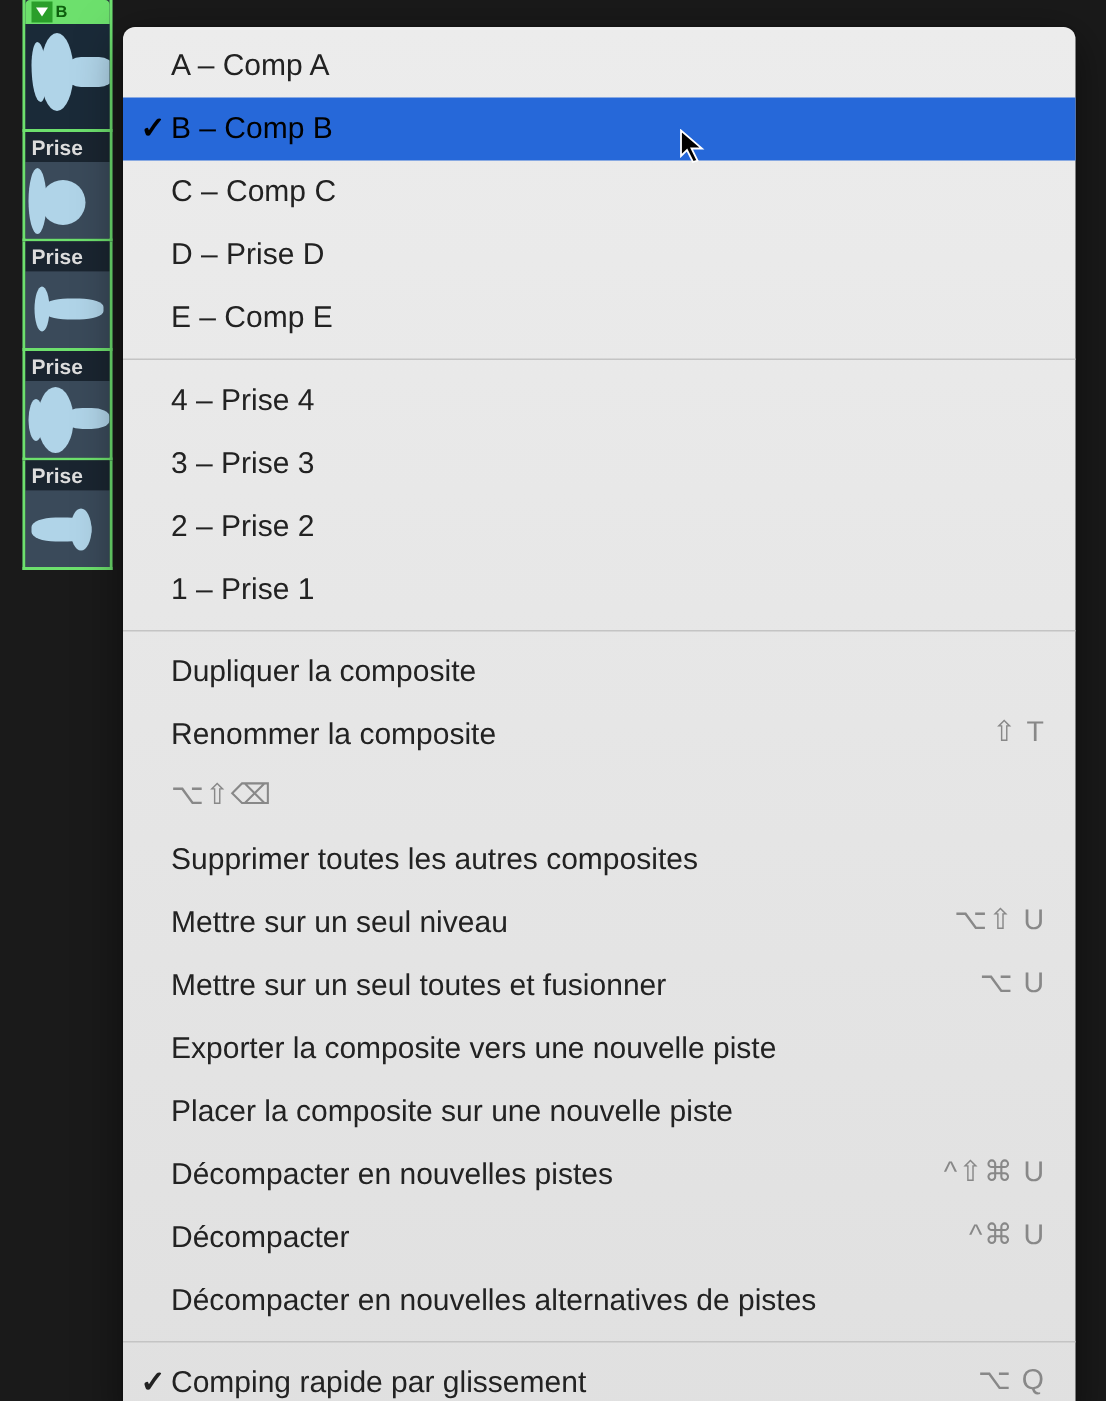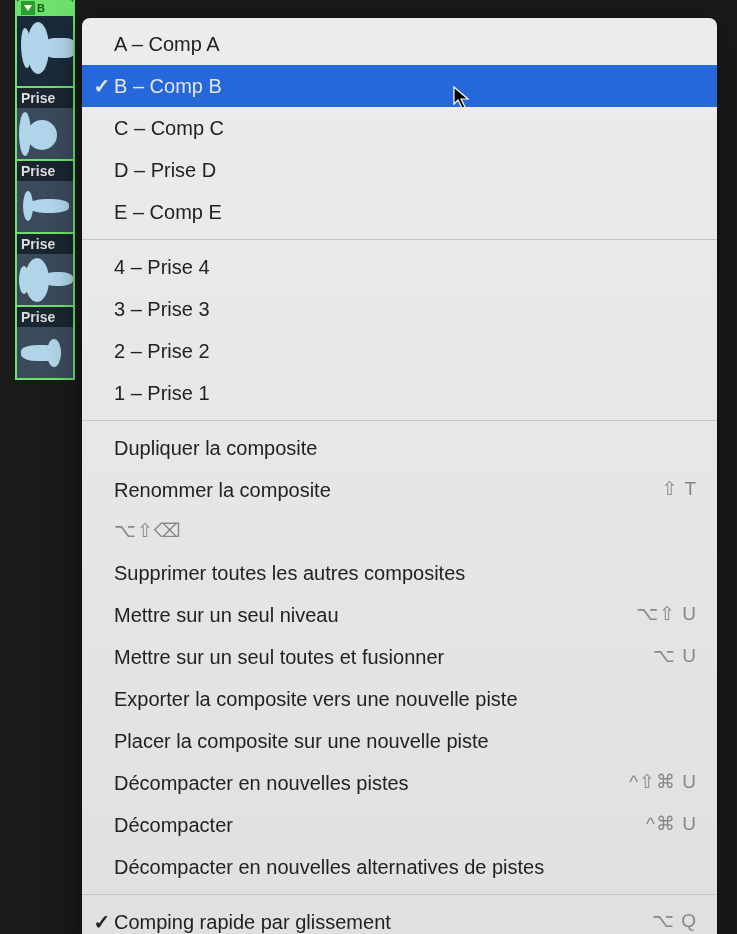--- a/index.html
+++ b/index.html
@@ -92,21 +92,21 @@
       color: #222;
     }
     .menu-item {
       display: flex;
       align-items: flex-start;
       padding: 7px 20px 7px 8px;
       line-height: 1.4;
     }
     .menu-item.selected {
       background: #2668d9;
-      color: #e5e5e5;
+      color: #000000;
     }
     .check-col {
       width: 24px;
       text-align: center;
       flex-shrink: 0;
     }
     .label-col {
       flex: 1;
     }
     .shortcut-col {

